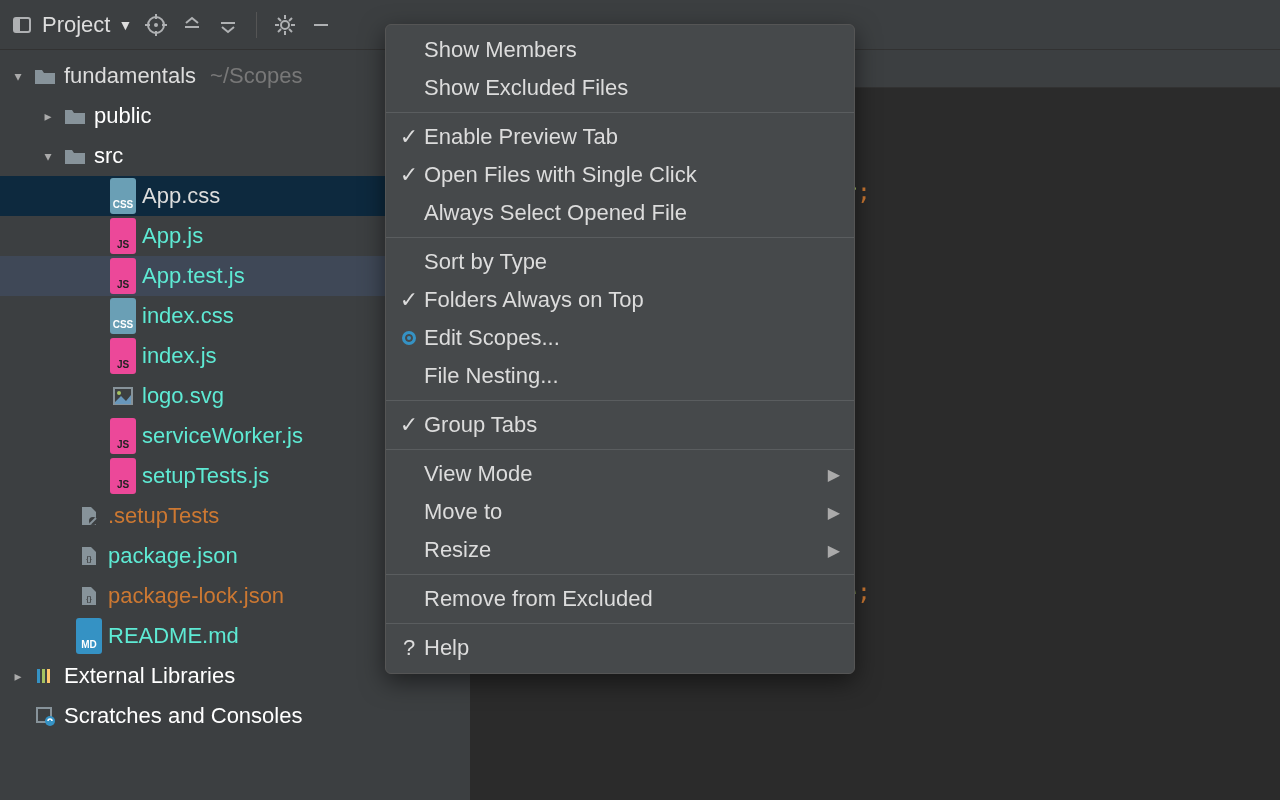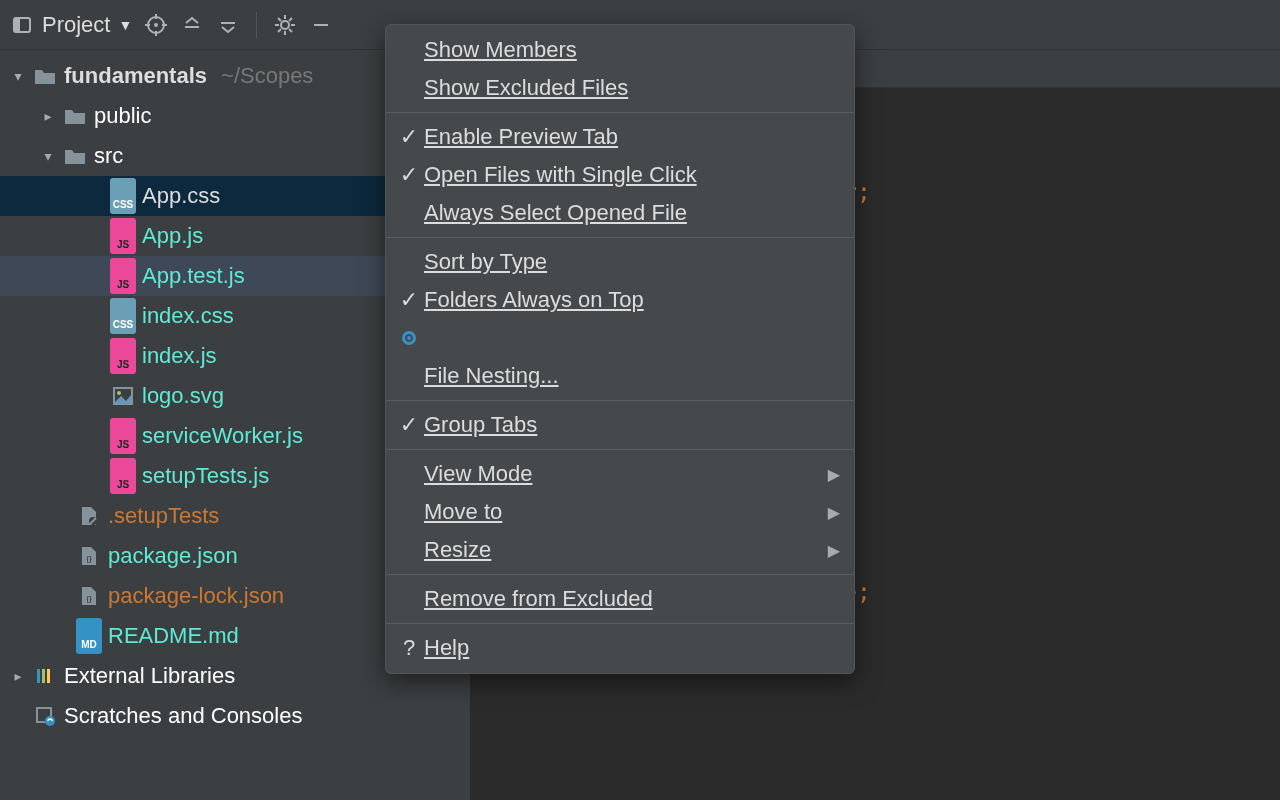--- a/index.html
+++ b/index.html
@@ -84,21 +84,21 @@
     width: 26px;
     height: 22px;
     display: inline-flex;
     align-items: center;
     justify-content: center;
   }
   .folder-icon { fill: #87939A; }
   .label { color: #ffffff; }
   .label.green { color: #5eead4; }
   .label.red { color: #cc7832; }
-  .label.bold { font-weight: 700; color: #ddd; }
+  .label.bold { font-weight: 400; color: #ddd; }
   .path-hint { color: #787878; margin-left: 8px; }
 
   .indent-0 { padding-left: 10px; }
   .indent-1 { padding-left: 40px; }
   .indent-2 { padding-left: 76px; }
   .indent-3 { padding-left: 110px; }
 
   
   .editor-area {
     flex: 1;
@@ -171,21 +171,21 @@
     padding: 0 14px 0 8px;
     color: #dcdcdc;
     cursor: pointer;
     font-size: 22px;
   }
   .popup-check {
     width: 30px;
     text-align: center;
     color: #dcdcdc;
   }
-  .popup-label { flex: 1; text-decoration: underline; }
+  .popup-label { flex: 1; }
   .popup-arrow { color: #aaa; font-size: 16px; }
   .popup-divider {
     height: 1px;
     background: #5a5d5f;
     margin: 5px 0;
   }
   .radio-dot {
     width: 14px;
     height: 14px;
     border-radius: 50%;
@@ -511,20 +511,21 @@
   <div class="popup-item">
     <span class="popup-check"></span>
       <span class="popup-label">Sort by Type</span>
   </div>
   <div class="popup-item">
     <span class="popup-check">✓</span>
       <span class="popup-label">Folders Always on Top</span>
   </div>
   <div class="popup-item">
     <span class="popup-check"><span class="radio-dot"></span></span>
+      <span class="popup-label">Edit Scopes...</span>
   </div>
   <div class="popup-item">
     <span class="popup-check"></span>
       <span class="popup-label">File Nesting...</span>
   </div>
   <div class="popup-divider"></div>
   <div class="popup-item">
     <span class="popup-check">✓</span>
       <span class="popup-label">Group Tabs</span>
   </div>

